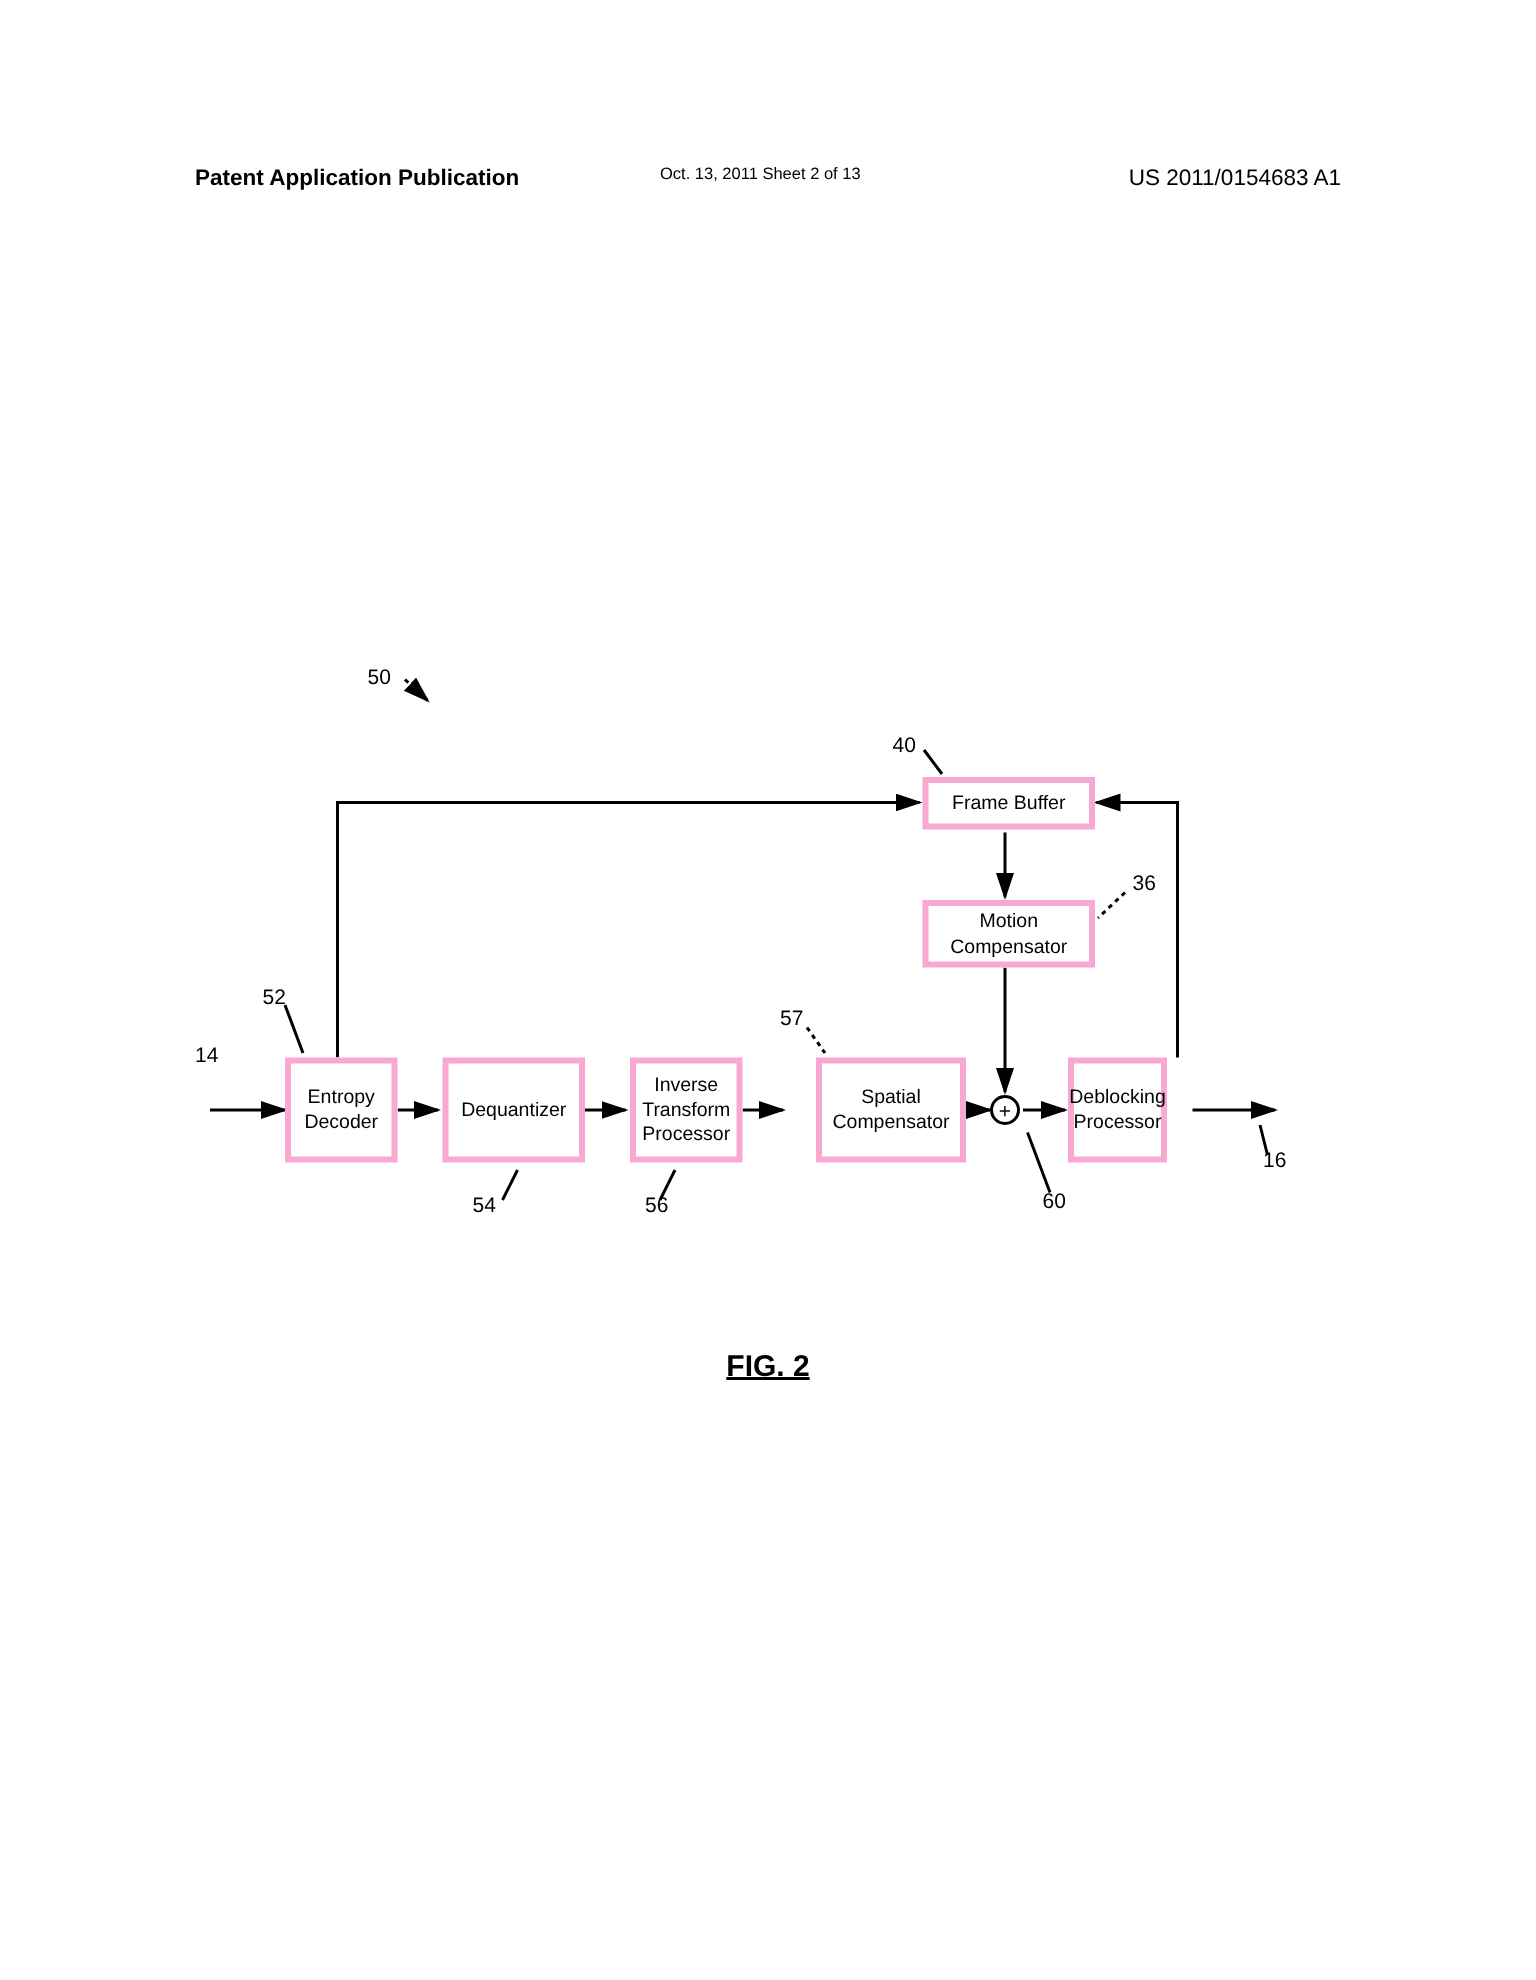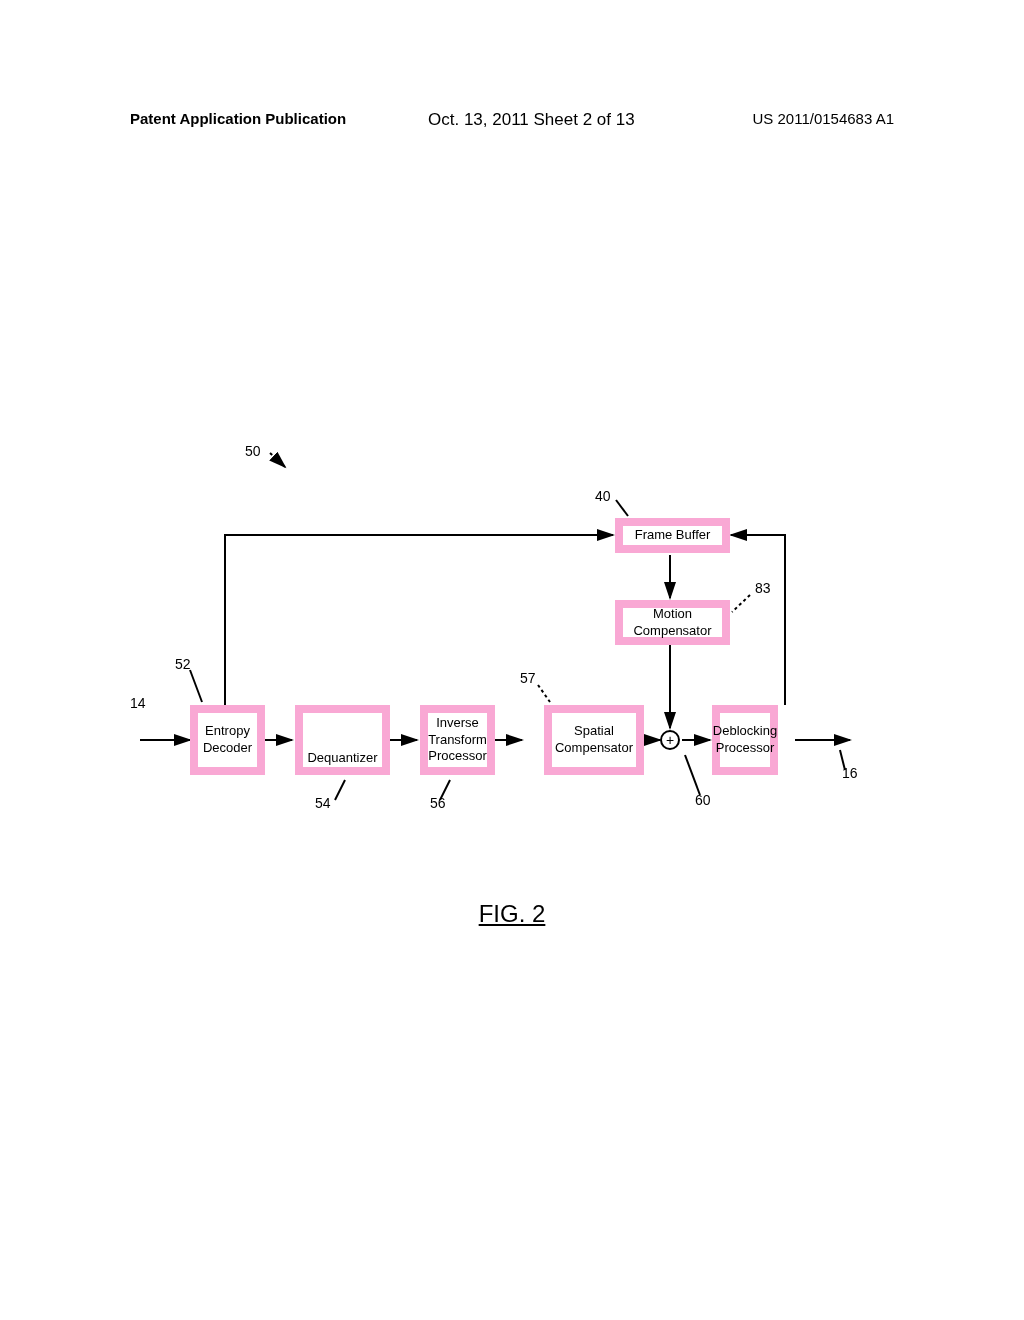--- a/index.html
+++ b/index.html
@@ -1,24 +1,24 @@
 <!DOCTYPE html>
 <html><head>
   <meta charset="utf-8">
   <style>
     * { margin: 0; padding: 0; box-sizing: border-box; }
     body { font-family: Arial, sans-serif; background: #fff; width: 1024px; height: 1320px; position: relative; }
     .header { position: absolute; top: 80px; left: 0; right: 0; height: 30px; margin-top: 30px; }
     .header-left { position: absolute; left: 130px; font-weight: bold; font-size: 15px; }
-    .header-center { position: absolute; left: 428px; font-size: 17px; text-align: right; }
+    .header-center { position: absolute; left: 440px; font-size: 11px; text-align: right; }
     .header-right { position: absolute; right: 130px; font-size: 15px; }
     .diagram { position: absolute; top: 440px; left: 130px; width: 760px; height: 420px; }
-    .block { position: absolute; border: 8px solid #f9a8d4; background: #fff; display: flex; flex-direction: column; justify-content: center; align-items: center; text-align: center; font-size: 13px; line-height: 1.3; }
+    .block { position: absolute; border: 4px solid #f9a8d4; background: #fff; display: flex; flex-direction: column; justify-content: center; align-items: center; text-align: center; font-size: 13px; line-height: 1.3; }
     .ref { position: absolute; font-size: 14px; }
-    .fig-label { position: absolute; top: 900px; left: 0; right: 0; text-align: center; font-weight: normal; font-size: 24px; }
+    .fig-label { position: absolute; top: 900px; left: 0; right: 0; text-align: center; font-weight: bold; font-size: 20px; }
     .fig-label span { text-decoration: underline; }
     svg.arrows { position: absolute; top: 0; left: 0; width: 760px; height: 420px; pointer-events: none; }
     .arrows line, .arrows path { stroke: #000; stroke-width: 2; fill: none; }
     .arrows polygon { fill: #000; }
     .adder { position: absolute; width: 20px; height: 20px; border: 2px solid #000; border-radius: 50%; display: flex; align-items: center; justify-content: center; font-size: 14px; background: #fff; }
   </style>
 </head>
 <body>
 
 <div class="header">
@@ -72,34 +72,34 @@
 
     <path d="M 310 360 L 320 340" stroke-width="1"></path>
 
     <path d="M 570 355 L 555 315" stroke-width="1"></path>
 
     <path d="M 715 330 L 710 310" stroke-width="1"></path>
   </svg>
 
   <div class="ref" style="top:3px; left:115px;">50</div>
   <div class="ref" style="top:48px; left:465px;">40</div>
-  <div class="ref" style="top:140px; left:625px;">83</div>
+  <div class="ref" style="top:140px; left:625px;">36</div>
   <div class="ref" style="top:216px; left:45px;">52</div>
   <div class="ref" style="top:255px; left:0px;">14</div>
   <div class="ref" style="top:230px; left:390px;">57</div>
   <div class="ref" style="top:355px; left:185px;">54</div>
   <div class="ref" style="top:355px; left:300px;">56</div>
   <div class="ref" style="top:352px; left:565px;">60</div>
   <div class="ref" style="top:325px; left:712px;">16</div>
 
   <div class="block" style="left:60px; top:265px; width:75px; height:70px;">
       <span style="white-space:pre-line;">Entropy
 Decoder</span>
     </div>
-  <div class="block" style="left:165px; top:265px; width:95px; height:70px;justify-content:flex-end;">
+  <div class="block" style="left:165px; top:265px; width:95px; height:70px;">
       <span style="white-space:pre-line;">Dequantizer</span>
     </div>
   <div class="block" style="left:290px; top:265px; width:75px; height:70px;">
       <span style="white-space:pre-line;">Inverse
 Transform
 Processor</span>
     </div>
   <div class="block" style="left:395px; top:265px; width:100px; height:70px;margin-left:19px;">
       <span style="white-space:pre-line;">Spatial
 Compensator</span>

